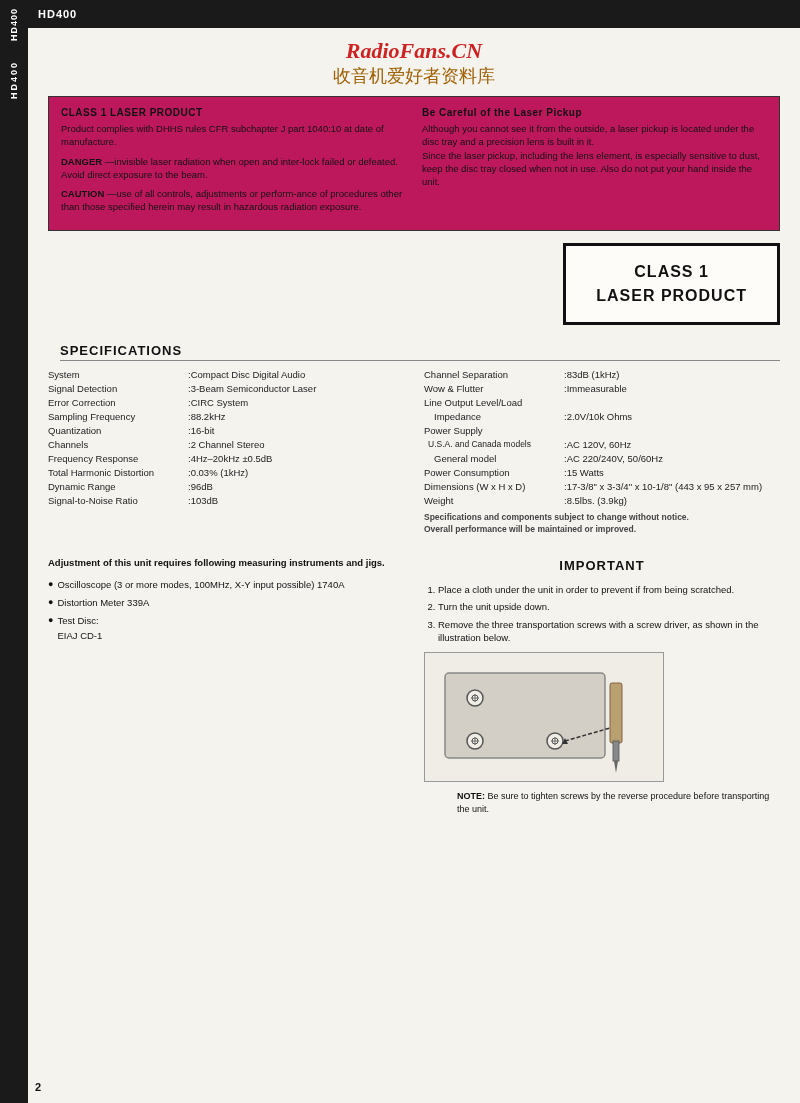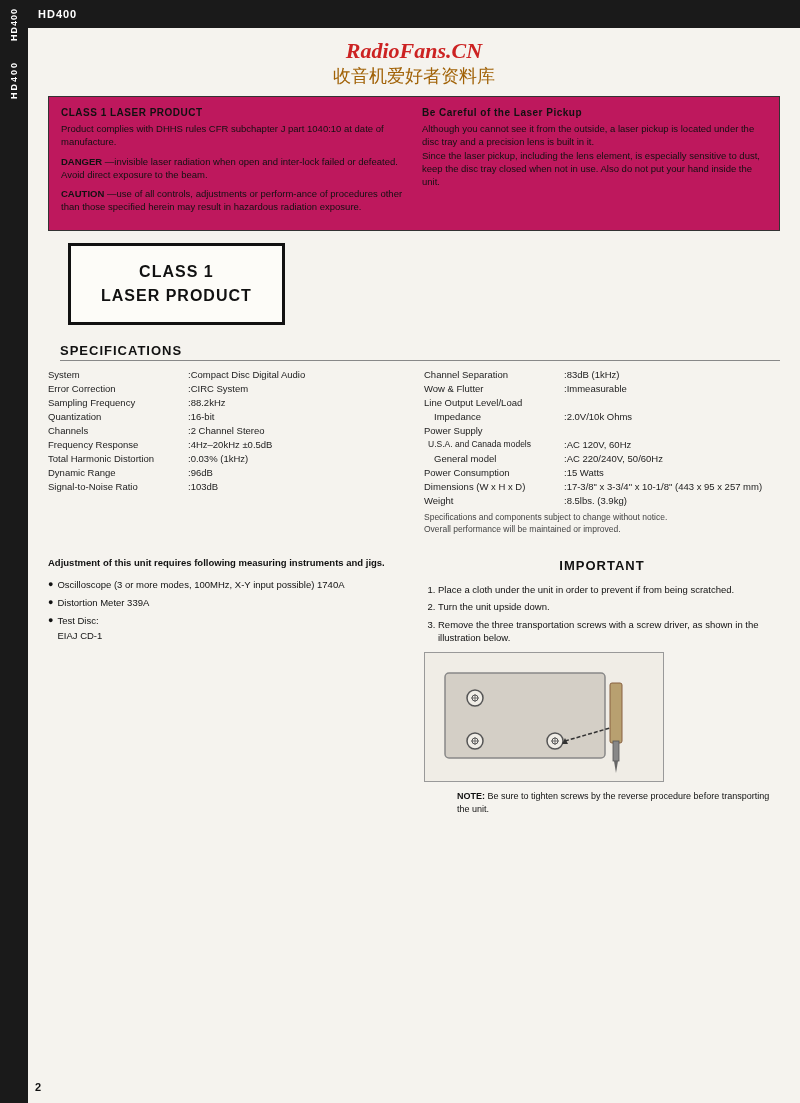--- a/index.html
+++ b/index.html
@@ -122,21 +122,21 @@
       font-weight: bold;
       font-size: 9.5px;
     }
     .caution-label {
       font-weight: bold;
       font-size: 9.5px;
     }
     
     .class1-container {
       display: flex;
-      justify-content: flex-start;
+      justify-content: flex-end;
       margin-bottom: 18px;
       padding-left: 20px;
     }
     .class1-box {
       border: 3px solid #111;
       padding: 14px 30px;
       text-align: center;
       background: #fdfcf8;
       min-width: 160px;
     }
@@ -179,20 +179,21 @@
     }
     .spec-value {
       font-size: 9.5px;
       color: #222;
     }
     .spec-note {
       font-size: 8.5px;
       color: #444;
       margin-top: 6px;
       line-height: 1.4;
+      font-weight: bold;
     }
     
     .bottom-section {
       display: flex;
       gap: 20px;
       margin-top: 20px;
     }
     .bottom-left {
       flex: 1;
       font-size: 9.5px;
@@ -312,20 +313,24 @@
     <div>
       <div class="specs-title">SPECIFICATIONS</div>
       <div class="specs-grid">
 
         <div class="specs-left">
           <div class="spec-row">
             <span class="spec-label">System</span>
             <span class="spec-value">:Compact Disc Digital Audio</span>
           </div>
           <div class="spec-row">
+            <span class="spec-label">Signal Detection</span>
+            <span class="spec-value">:3-Beam Semiconductor Laser</span>
+          </div>
+          <div class="spec-row">
             <span class="spec-label">Error Correction</span>
             <span class="spec-value">:CIRC System</span>
           </div>
           <div class="spec-row">
             <span class="spec-label">Sampling Frequency</span>
             <span class="spec-value">:88.2kHz</span>
           </div>
           <div class="spec-row">
             <span class="spec-label">Quantization</span>
             <span class="spec-value">:16-bit</span>

